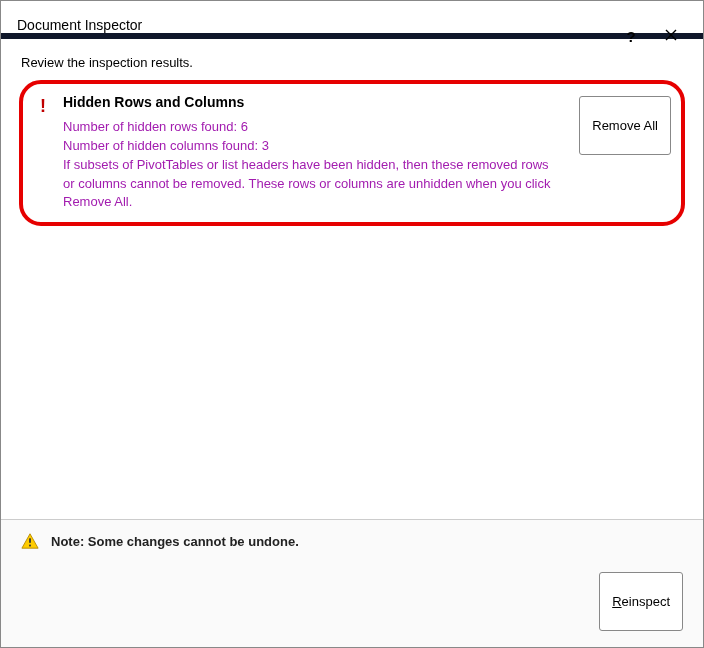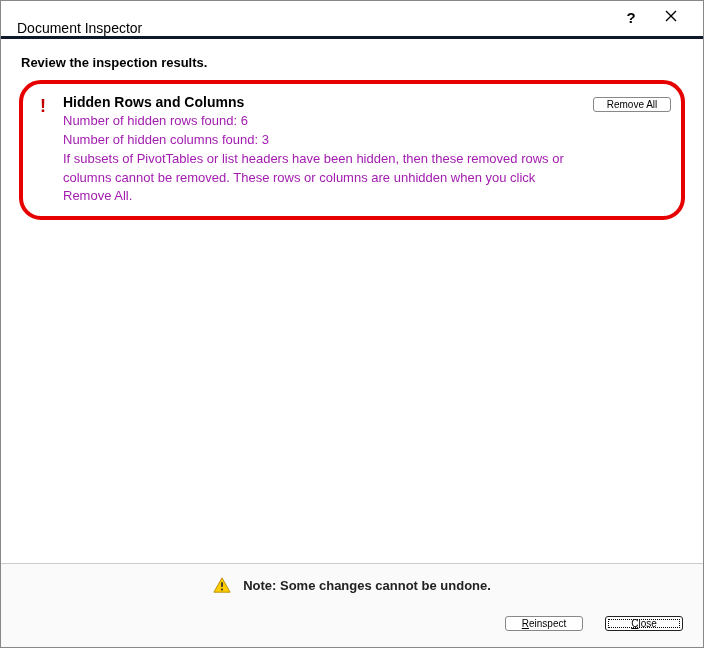--- a/index.html
+++ b/index.html
@@ -20,23 +20,23 @@
       width: 704px;
       height: 648px;
       border: 1px solid #888;
       background: #fff;
       display: flex;
       flex-direction: column;
     }
     .titlebar {
       height: 38px;
       display: flex;
-      align-items: flex-end;
-      padding: 4px 12px 0 16px;
-      border-bottom: 3px solid #0f172a;
+      align-items: flex-start;
+      padding: 16px 12px 0 16px;
+      border-bottom: 6px solid #0f172a;
       background: #fff;
     }
     .titlebar-title {
       flex: 1;
       font-size: 14px;
       color: #000;
     }
     .titlebar-btn {
       width: 40px;
       height: 38px;
@@ -54,21 +54,20 @@
       font-size: 15px;
     }
     .close-x svg {
       width: 12px;
       height: 12px;
     }
     .subtitle {
       padding: 16px 20px 10px 20px;
       font-size: 13px;
       color: #000;
-      font-weight: bold;
     }
     .results-area {
       flex: 1;
       margin: 0 18px 10px 18px;
       position: relative;
       overflow: hidden;
     }
     .highlight-box {
       border: 4px solid #e60000;
       border-radius: 22px;
@@ -89,64 +88,63 @@
       line-height: 20px;
       padding-top: 2px;
     }
     .result-body {
       flex: 1;
       padding-right: 6px;
     }
     .result-title {
       font-weight: bold;
       font-size: 14px;
-      margin-bottom: 2px;
+      margin-bottom: 8px;
     }
     .result-line {
       font-size: 13px;
       line-height: 1.45;
       color: #a21caf;
     }
     .result-action {
       flex: 0 0 auto;
       padding-top: 2px;
     }
     .btn {
       background: #fff;
       border: 1px solid #888;
       border-radius: 3px;
-      padding: 1px 12px;
-      font-size: 10px;
+      padding: 21px 12px;
+      font-size: 13px;
       font-family: inherit;
       cursor: default;
       min-width: 78px;
       text-align: center;
     }
     .footer-note {
       border-top: 1px solid #ccc;
       padding: 12px 20px;
       display: flex;
       align-items: center;
       gap: 12px;
       background: #fafafa;
-      justify-content: center;
     }
     .warn-icon {
       width: 18px;
       height: 18px;
     }
     .footer-note-text {
       font-size: 13px;
       font-weight: 600;
       color: #222;
     }
     .footer-buttons {
       display: flex;
       justify-content: flex-end;
-      gap: 22px;
+      gap: 14px;
       padding: 10px 20px 16px 20px;
       background: #fafafa;
     }
     .btn-default {
       border: 1px solid #222;
       outline: 1px dotted #000;
       outline-offset: -4px;
     }
     .mnemonic {
       text-decoration: underline;
@@ -194,16 +192,15 @@
         <polygon points="10,2 19,18 1,18" fill="#ffcc00" stroke="#b58900" stroke-width="1"></polygon>
         <rect x="9" y="7" width="2" height="5" fill="#333"></rect>
         <rect x="9" y="14" width="2" height="2" fill="#333"></rect>
       </svg>
     </span>
     <div class="footer-note-text">Note: Some changes cannot be undone.</div>
   </div>
 
   <div class="footer-buttons">
     <button class="btn"><span class="mnemonic">R</span><span>einspect</span></button>
-    <button class="btn btn-default"><span class="mnemonic">C</span><span>lose</span></button>
   </div>
 
 </div>
 
 </body></html>

